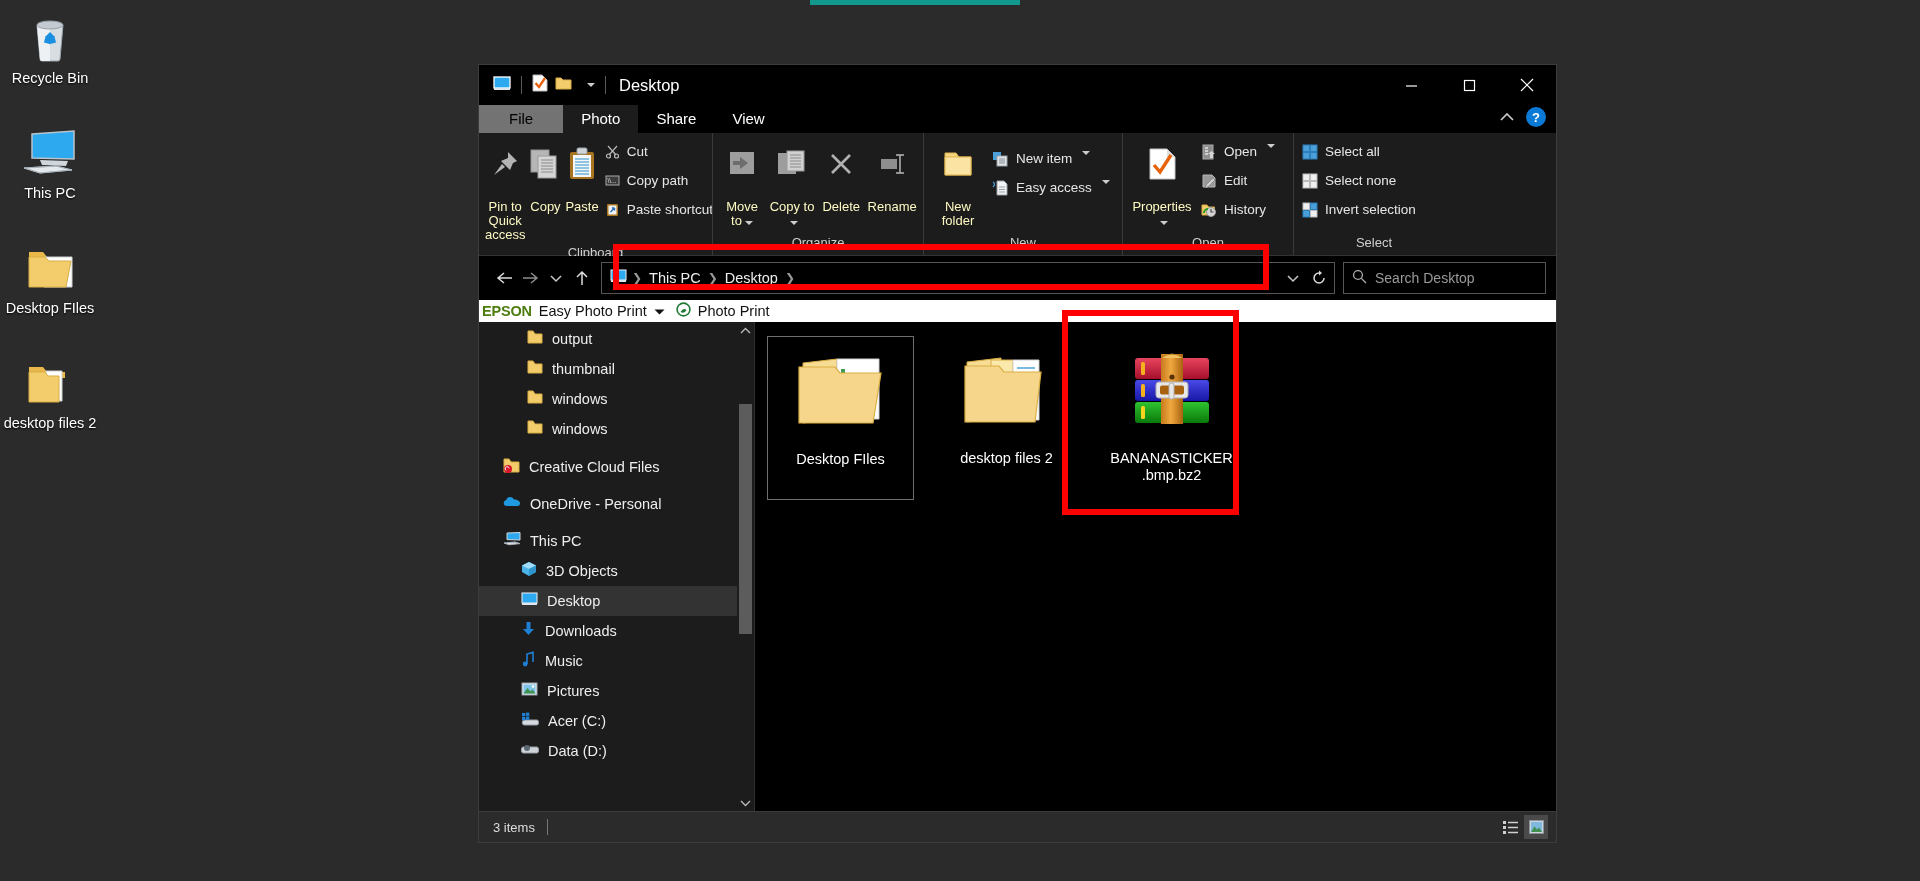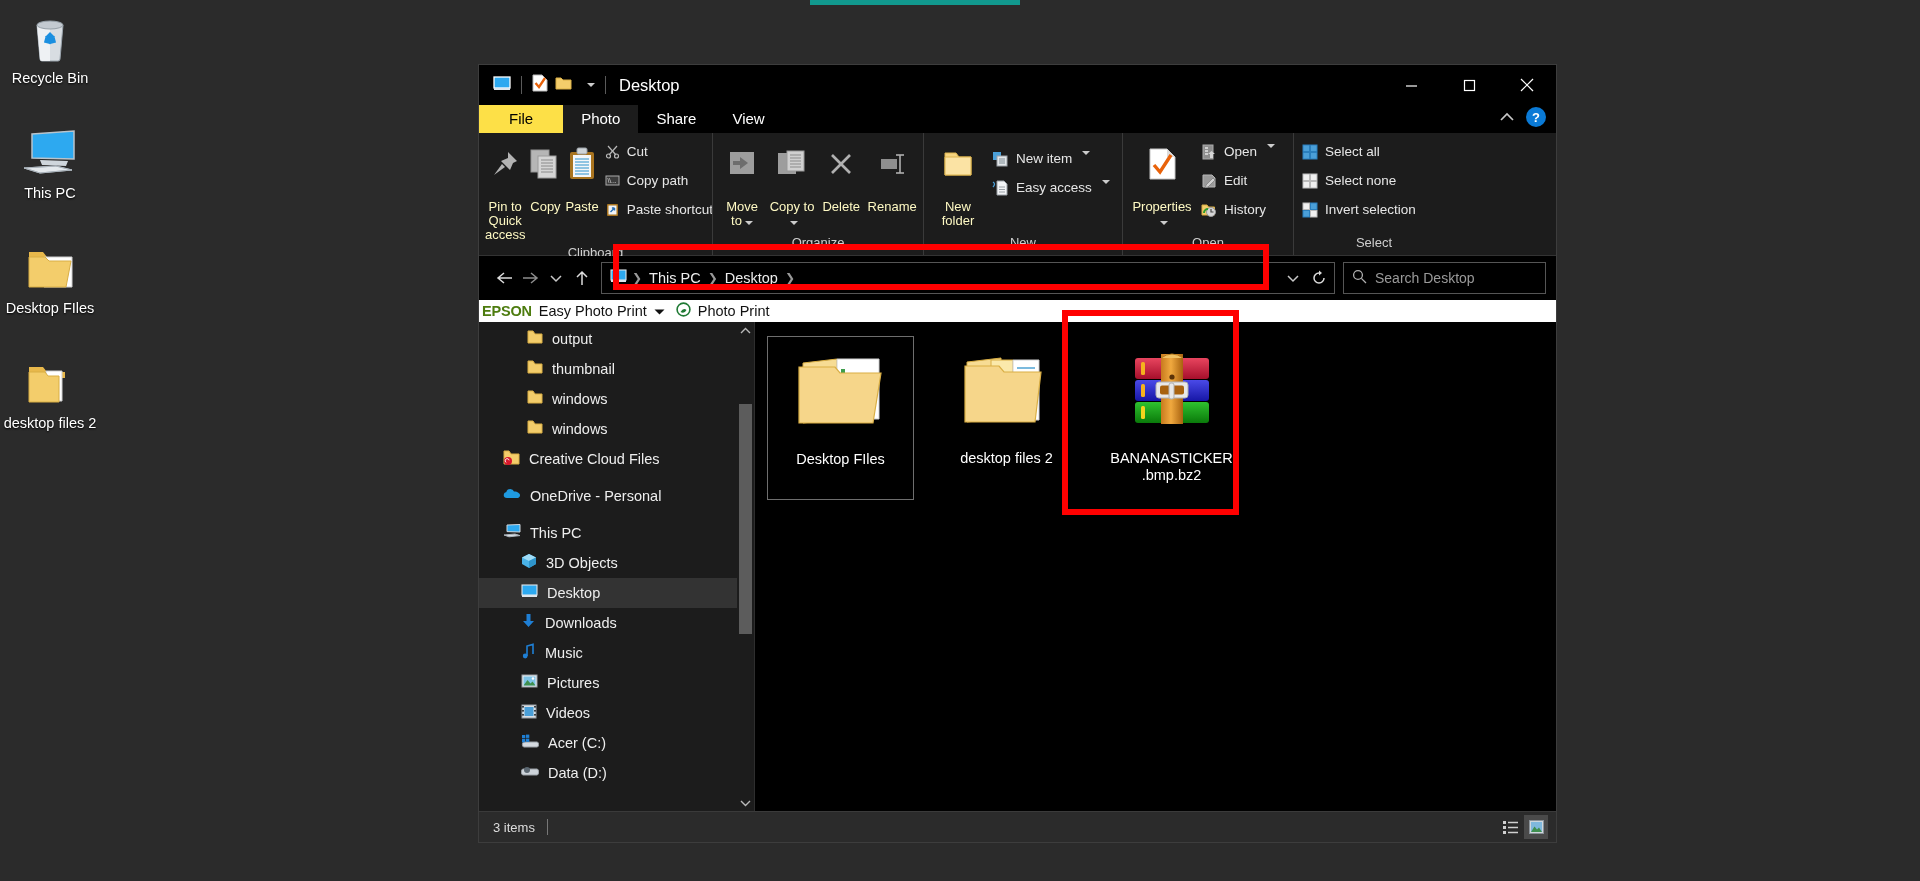--- a/index.html
+++ b/index.html
@@ -31,21 +31,21 @@
   .titlebar{height:40px;background:#000;display:flex;align-items:center;flex:none;position:relative;}
   .qat{display:flex;align-items:center;padding-left:14px;gap:7px;}
   .qat .sep{width:1px;height:18px;background:#5a5a5a;display:inline-block;margin:0 3px;}
   .win-title{color:#fff;font-size:16.5px;margin-left:10px;}
   .wbtns{position:absolute;right:0;top:0;height:40px;display:flex;}
   .wbtn{width:58px;height:40px;display:flex;align-items:center;justify-content:center;color:#fff;}
 
   
   .tabrow{height:28px;background:#000;display:flex;align-items:flex-end;flex:none;position:relative;}
   .tab{height:28px;line-height:28px;padding:0 18px;color:#fff;font-size:15px;}
-  .tab.file{background:#fde047;color:#000;padding:0 30px;}
+  .tab.file{background:#737373;color:#000;padding:0 30px;}
   .tab.active{background:#1c1c1c;}
   .tabright{position:absolute;right:10px;top:2px;display:flex;align-items:center;gap:12px;}
   .helpbtn{width:20px;height:20px;border-radius:50%;background:#0a7ad6;color:#fff;
      font-size:13px;font-weight:bold;display:flex;align-items:center;justify-content:center;}
 
   
   .ribbon{height:122px;background:#1c1c1c;display:flex;flex:none;position:relative;
      border-bottom:1px solid #333;}
   .rgroup{display:flex;flex-direction:column;position:relative;padding:0 4px;}
   .rgroup .gbody{flex:1;display:flex;align-items:flex-start;padding-top:6px;}
@@ -619,21 +619,21 @@
                 <path d="M1 1 h5 l2 3 h7 v9 H1z" fill="#f3cd6b" stroke="#d9ae44"></path>
               </svg></span>
           <span class="nlbl">windows</span>
         </div>
         <div class="navitem d3">
           <span><svg width="16" height="14" viewBox="0 0 16 14">
                 <path d="M1 1 h5 l2 3 h7 v9 H1z" fill="#f3cd6b" stroke="#d9ae44"></path>
               </svg></span>
           <span class="nlbl">windows</span>
         </div>
-        <div class="navitem d1" style="">
+        <div class="navitem d1" style="margin-top:8px;">
           <span><svg width="17" height="15" viewBox="0 0 17 15">
                 <path d="M1 1 h5 l2 3 h8 v10 H1z" fill="#f3cd6b" stroke="#d9ae44"></path>
                 <circle cx="5" cy="11" r="4" fill="#d8162b"></circle>
                 <path d="M3.3 12.5 a2 2 0 1 1 2.8-2.2" stroke="#fff" stroke-width="1" fill="none"></path>
               </svg></span>
           <span class="nlbl">Creative Cloud Files</span>
         </div>
         <div class="navitem d1" style="margin-top:7px;">
           <span><svg width="18" height="14" viewBox="0 0 18 14">
                 <path d="M4 11 q-3.3 0-3.3-3 0-2.5 2.6-2.9 Q4 2 7.2 2 q3 0 3.8 2.6 Q13 4 15 5.4 q2.4 1.2 2 3 -.4 2.6 -3.4 2.6z" fill="#1f9ae0"></path>
@@ -676,35 +676,20 @@
           <span class="nlbl">Music</span>
         </div>
         <div class="navitem d2">
           <span><svg width="17" height="14" viewBox="0 0 17 14">
                 <rect x="1" y="1" width="15" height="12" fill="#e8eef3" stroke="#9aa0a6"></rect>
                 <rect x="2.5" y="2.5" width="12" height="9" fill="#7fc4e8"></rect>
                 <path d="M2.5 11.5 L6.5 6 L9.5 9.5 L11.5 7.5 L14.5 11.5z" fill="#3f8f4f"></path>
                 <circle cx="12" cy="4.5" r="1.3" fill="#fff"></circle>
               </svg></span>
           <span class="nlbl">Pictures</span>
-        </div>
-        <div class="navitem d2">
-          <span><svg width="16" height="15" viewBox="0 0 16 15">
-                <rect x="1" y="1" width="14" height="13" fill="#d8dee4" stroke="#9aa0a6"></rect>
-                <rect x="3.5" y="3" width="9" height="9" fill="#4a9fd8"></rect>
-                <g fill="#3a3f44">
-                  <rect x="1" y="2" width="2" height="1.6"></rect>
-                  <rect x="1" y="6" width="2" height="1.6"></rect>
-                  <rect x="1" y="10" width="2" height="1.6"></rect>
-                  <rect x="13" y="2" width="2" height="1.6"></rect>
-                  <rect x="13" y="6" width="2" height="1.6"></rect>
-                  <rect x="13" y="10" width="2" height="1.6"></rect>
-                </g>
-              </svg></span>
-          <span class="nlbl">Videos</span>
         </div>
         <div class="navitem d2">
           <span><svg width="18" height="15" viewBox="0 0 18 15">
                 <path d="M3 8 h13 q1.6 0 1.6 2.5 0 2.5 -1.6 2.5 H3 q-1.6 0-1.6-2.5 0-2.5 1.6-2.5z" fill="#d5dae0" stroke="#9aa0a6"></path>
                 <g fill="#1f7fd4">
                   <rect x="1" y="1" width="3.3" height="3.3"></rect>
                   <rect x="5" y="0.6" width="3.3" height="3.3"></rect>
                   <rect x="1" y="5" width="3.3" height="3.3"></rect>
                   <rect x="5" y="4.6" width="3.3" height="3.3"></rect>
                 </g>

